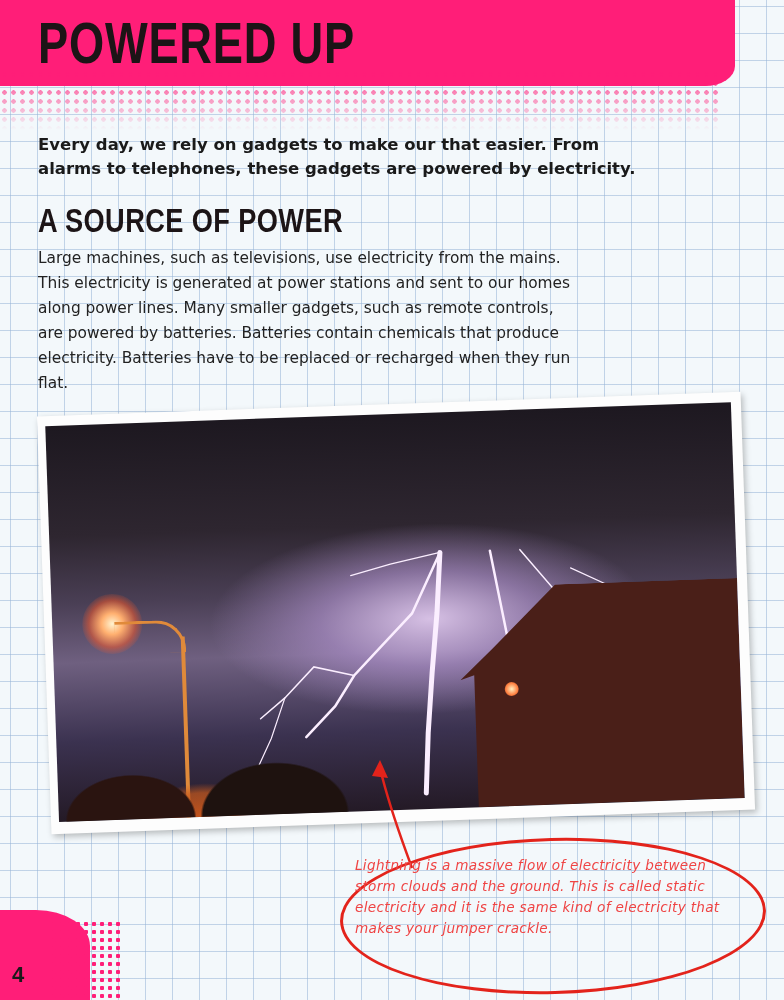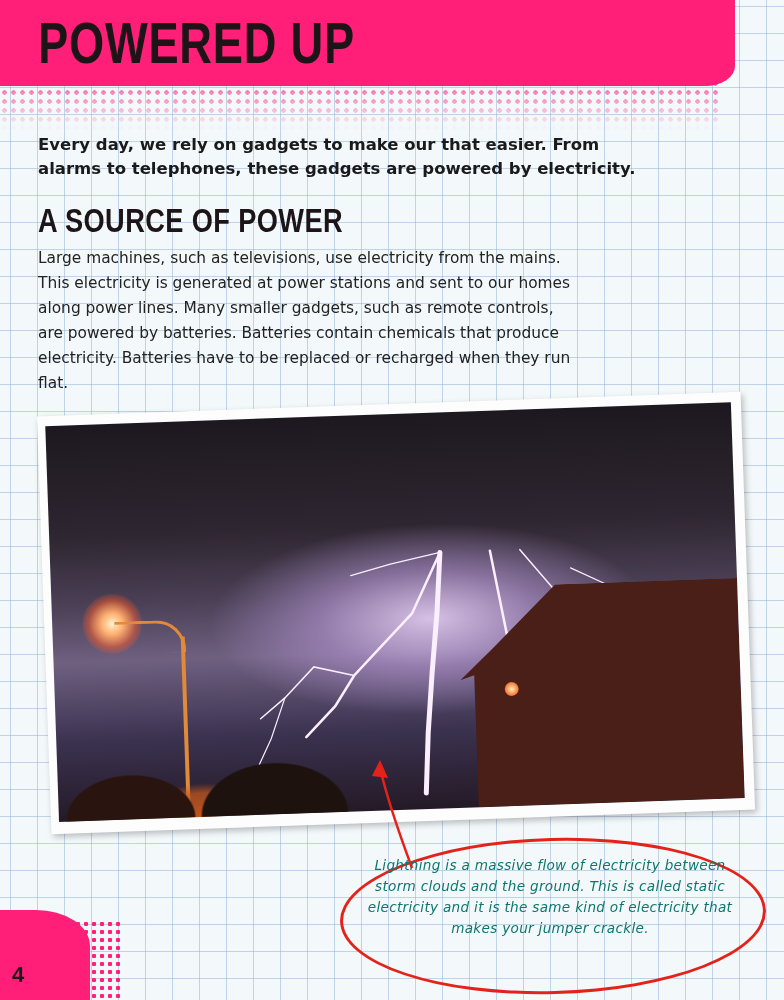--- a/index.html
+++ b/index.html
@@ -90,21 +90,21 @@
   .bolt { position:absolute; left:0; top:0; width:100%; height:100%; }
   .arrow { position:absolute; left:0; top:0; }
   .callout {
     position:absolute; left:340px; top:838px; width:420px; height:150px;
     border:3px solid #e3231b; border-radius:50%;
     transform:rotate(-1.5deg);
   }
   .callout-text {
     position:absolute; left:355px; top:855px; width:390px; margin:0;
     font-family:"DejaVu Sans", sans-serif; font-style:italic; font-size:13.6px;
-    line-height:21px; text-align:center; color:#0f766e; letter-spacing:0.3px;
+    line-height:21px; color:#ef4444; letter-spacing:0.3px;
   }
   .corner-splat {
     position:absolute; left:0; top:910px; width:90px; height:90px;
     background:#ff1e78; border-radius:0 60% 0 0 / 0 40% 0 0;
   }
   .corner-dots {
     position:absolute; left:50px; top:920px; width:70px; height:80px;
     background-image: radial-gradient(circle, #ff1e78 2px, transparent 2.5px);
     background-size:8px 8px;
   }

